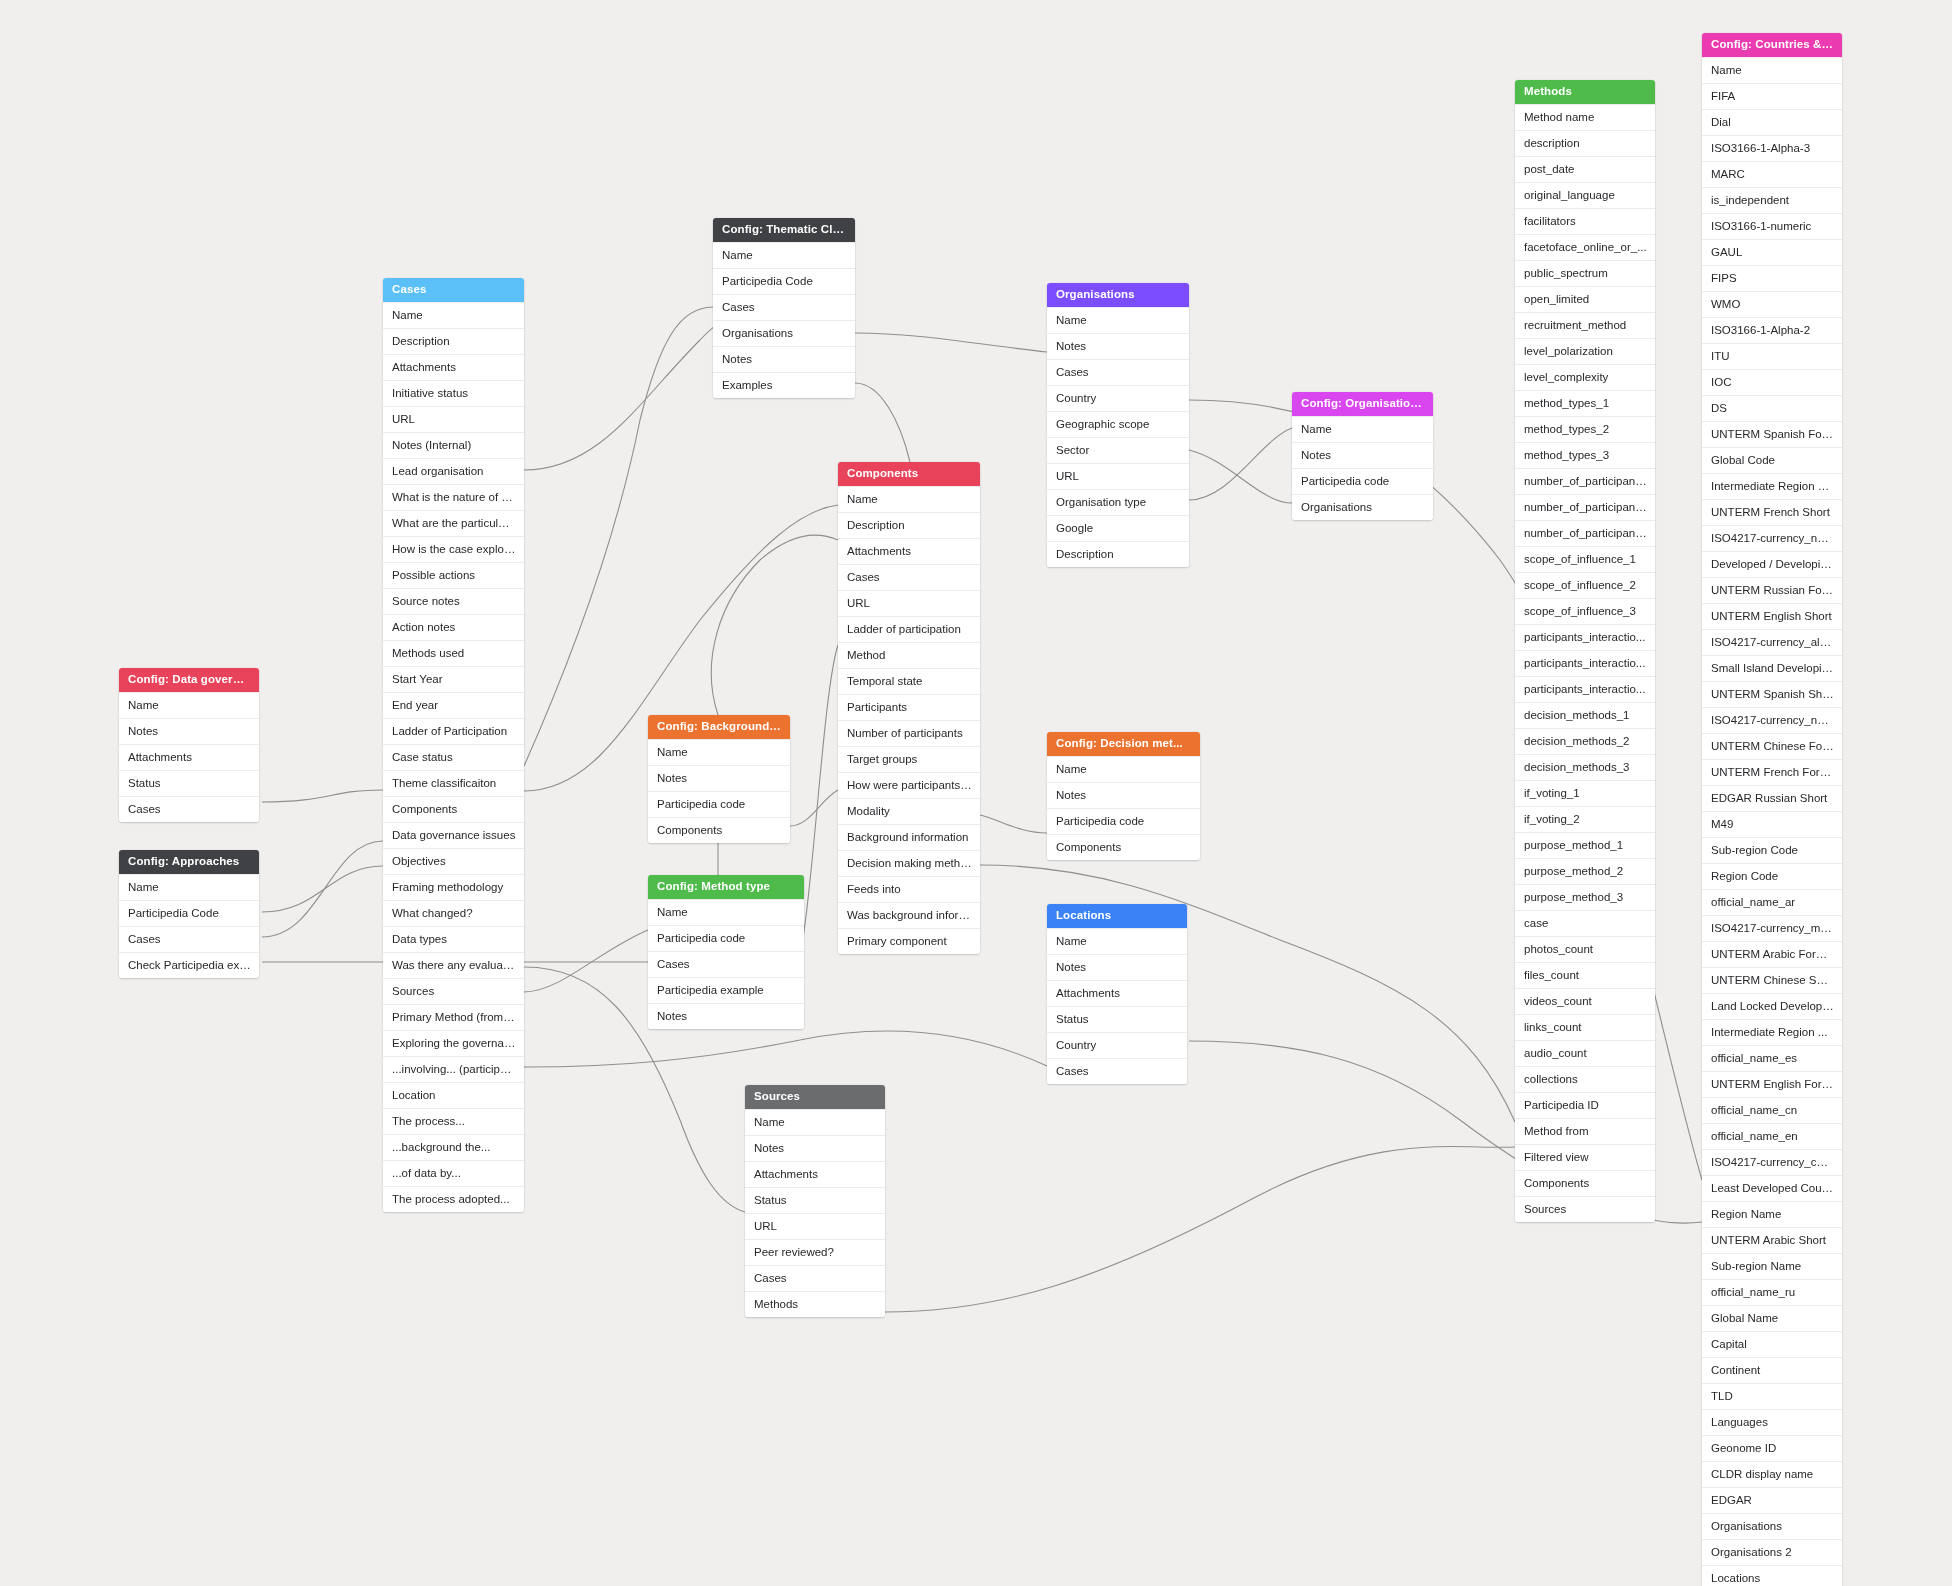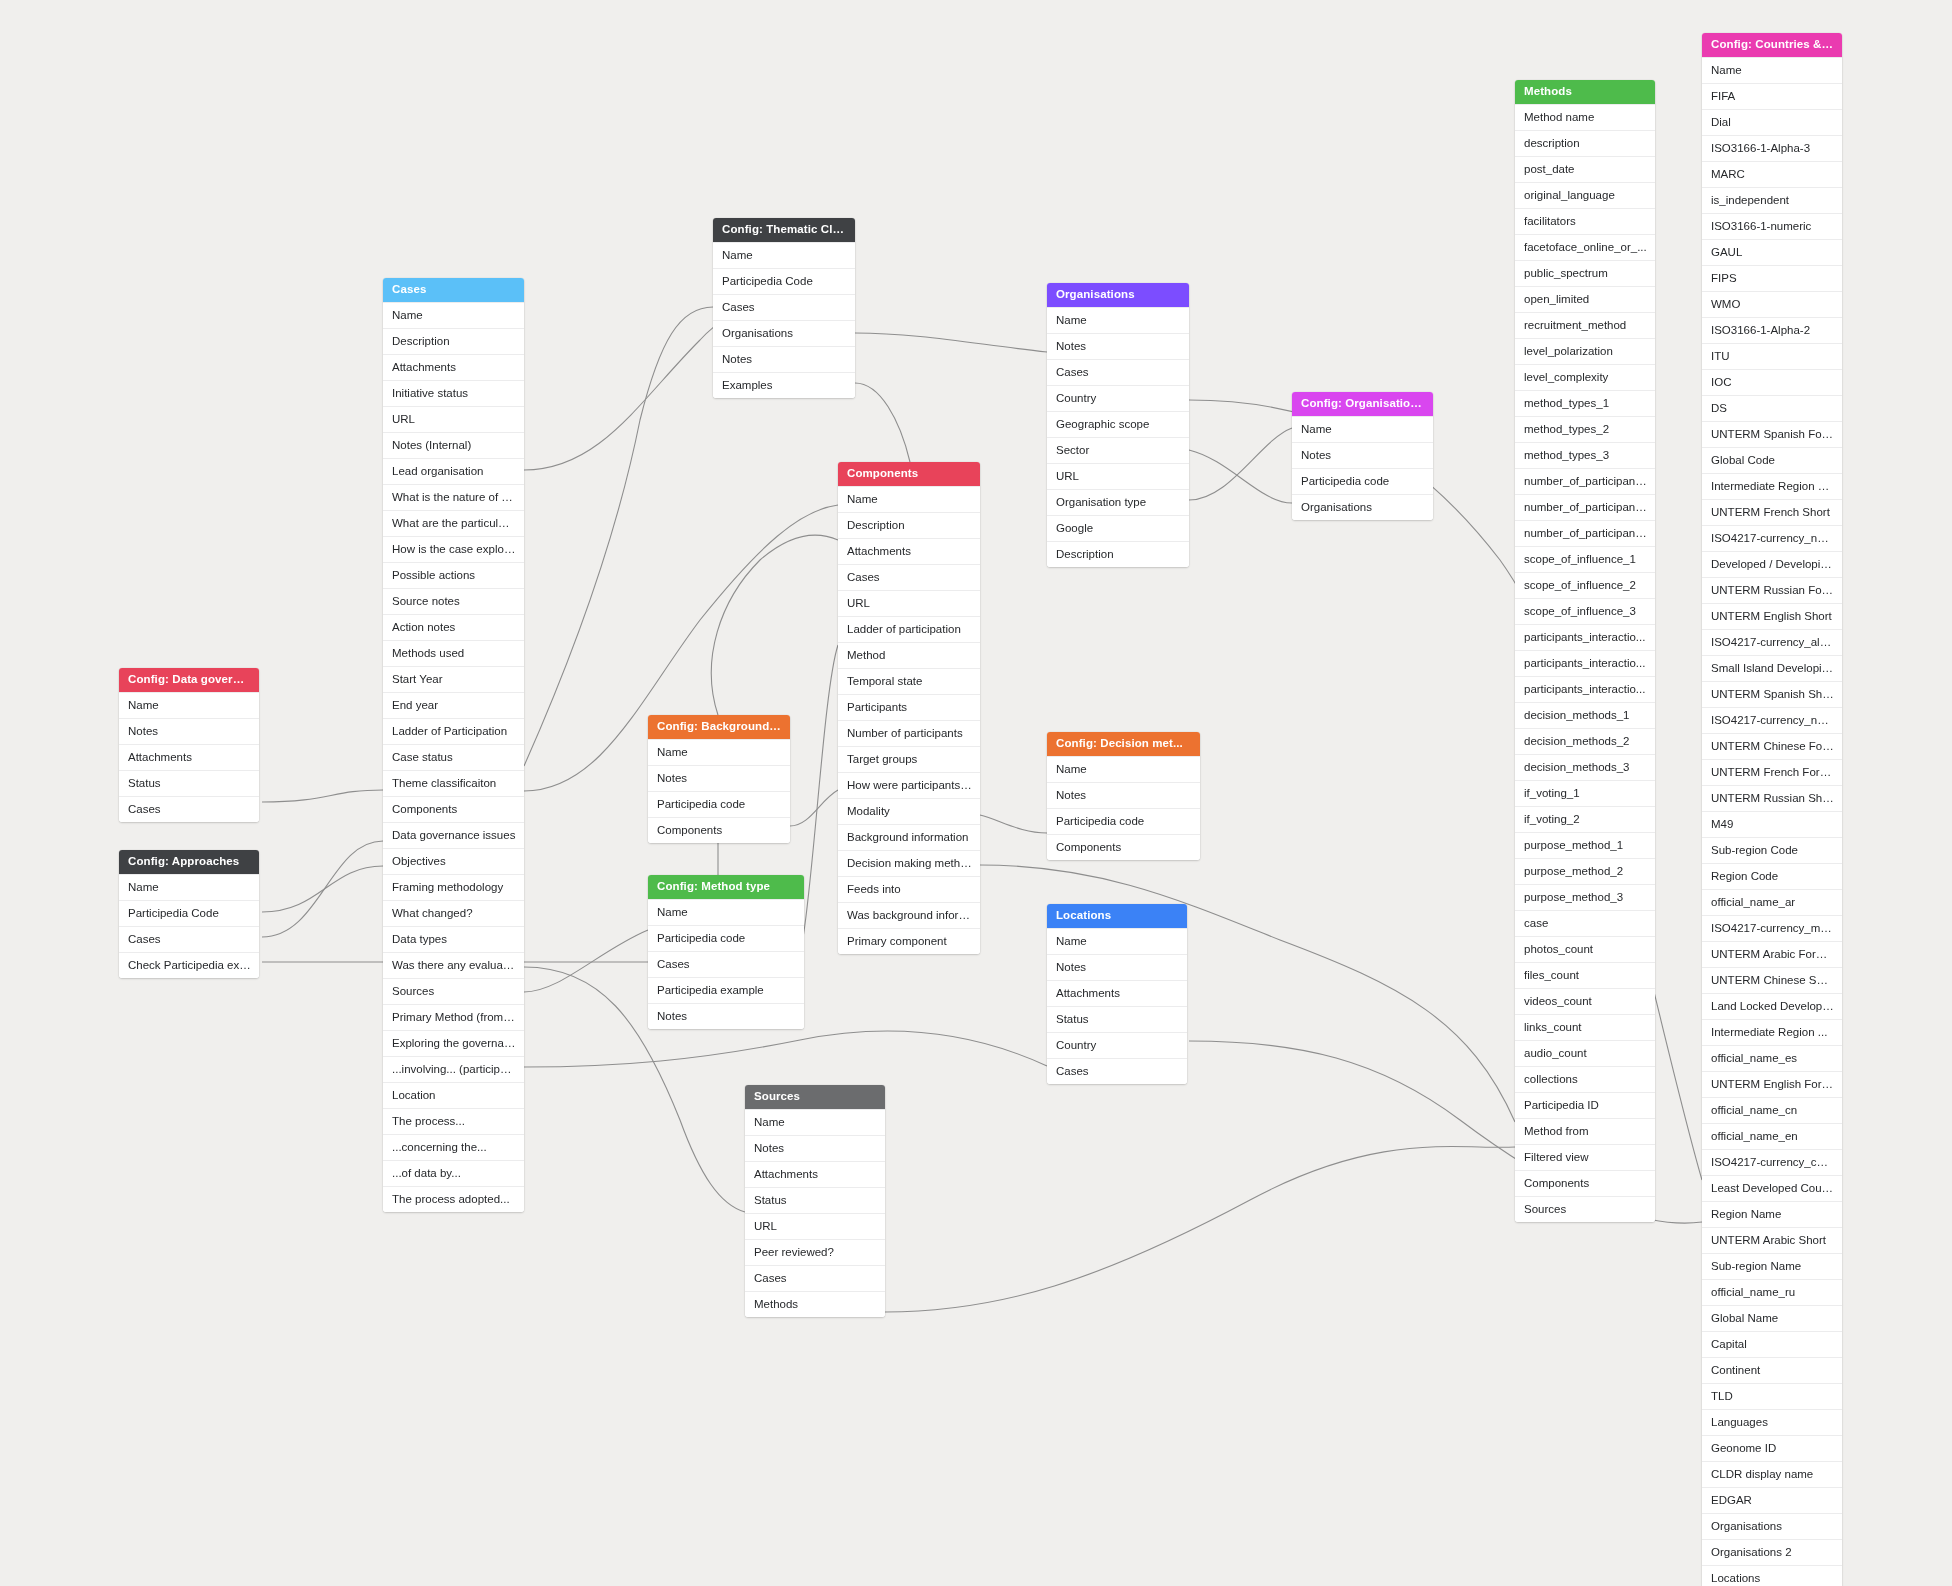--- a/index.html
+++ b/index.html
@@ -128,21 +128,21 @@
       <div class="field-row">Framing methodology</div>
       <div class="field-row">What changed?</div>
       <div class="field-row">Data types</div>
       <div class="field-row">Was there any evaluation?</div>
       <div class="field-row">Sources</div>
       <div class="field-row">Primary Method (from C...</div>
       <div class="field-row">Exploring the governanc...</div>
       <div class="field-row">...involving... (participan...</div>
       <div class="field-row">Location</div>
       <div class="field-row">The process...</div>
-      <div class="field-row">...concerning the...</div>
+      <div class="field-row">...background the...</div>
       <div class="field-row">...of data by...</div>
       <div class="field-row">The process adopted...</div>
     </div>
     <div class="table-card" style="left: 713px; top: 218px; width: 142px;">
       <div class="table-header" style="background: rgb(63, 65, 68);">Config: Thematic Class...</div>
       <div class="field-row">Name</div>
       <div class="field-row">Participedia Code</div>
       <div class="field-row">Cases</div>
       <div class="field-row">Organisations</div>
       <div class="field-row">Notes</div>
@@ -300,21 +300,21 @@
       <div class="field-row">ISO4217-currency_name</div>
       <div class="field-row">Developed / Developing ...</div>
       <div class="field-row">UNTERM Russian Formal</div>
       <div class="field-row">UNTERM English Short</div>
       <div class="field-row">ISO4217-currency_alph...</div>
       <div class="field-row">Small Island Developing ...</div>
       <div class="field-row">UNTERM Spanish Short</div>
       <div class="field-row">ISO4217-currency_num...</div>
       <div class="field-row">UNTERM Chinese Formal</div>
       <div class="field-row">UNTERM French Formal</div>
-      <div class="field-row">UNTERM Russian Short</div>
+      <div class="field-row">EDGAR Russian Short</div>
       <div class="field-row">M49</div>
       <div class="field-row">Sub-region Code</div>
       <div class="field-row">Region Code</div>
       <div class="field-row">official_name_ar</div>
       <div class="field-row">ISO4217-currency_mino...</div>
       <div class="field-row">UNTERM Arabic Formal</div>
       <div class="field-row">UNTERM Chinese Short</div>
       <div class="field-row">Land Locked Developing...</div>
       <div class="field-row">Intermediate Region ...</div>
       <div class="field-row">official_name_es</div>

